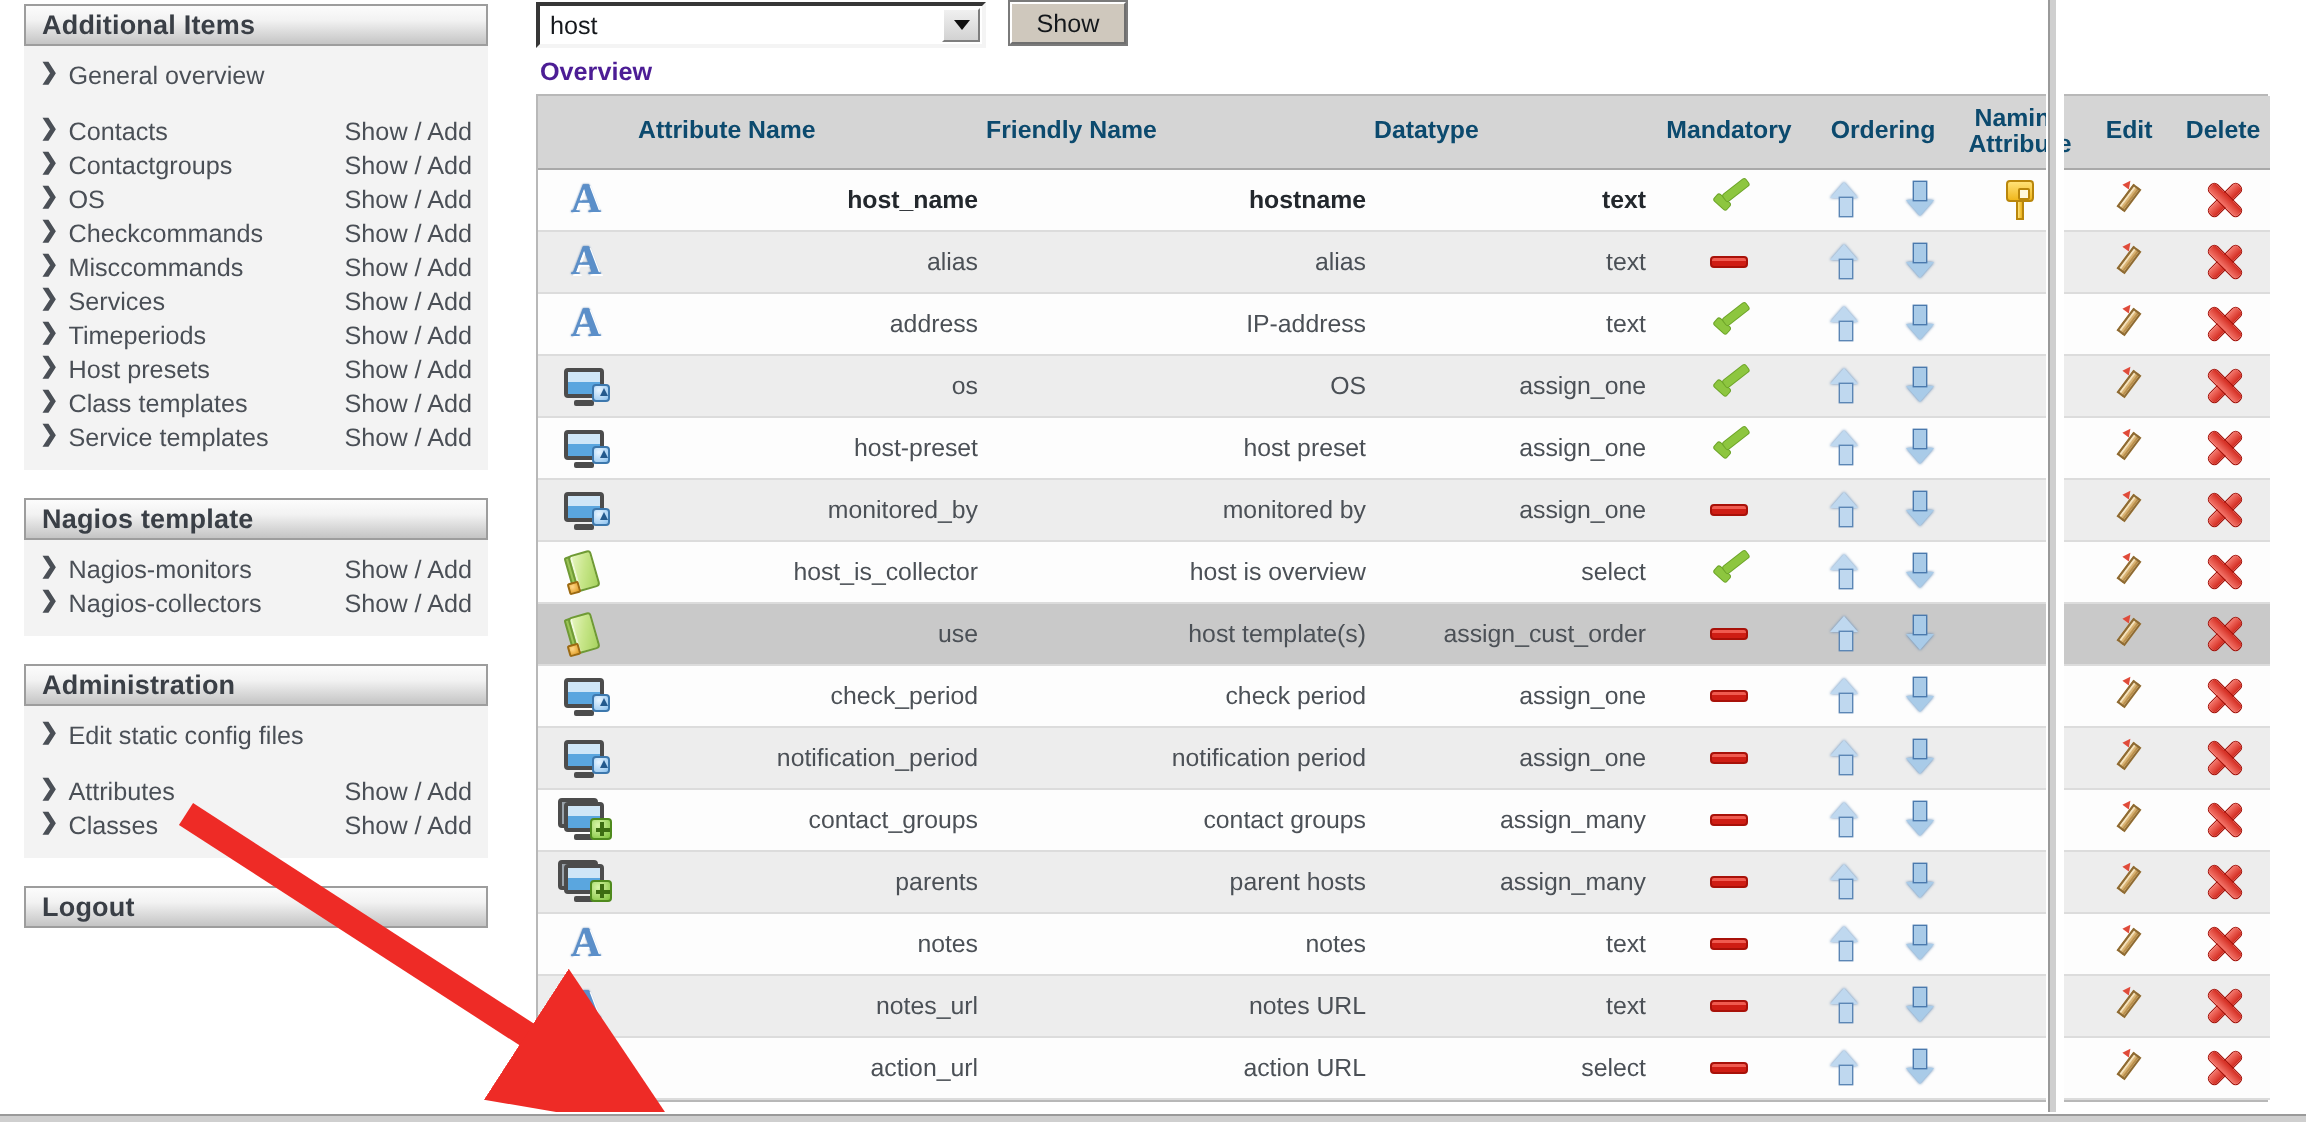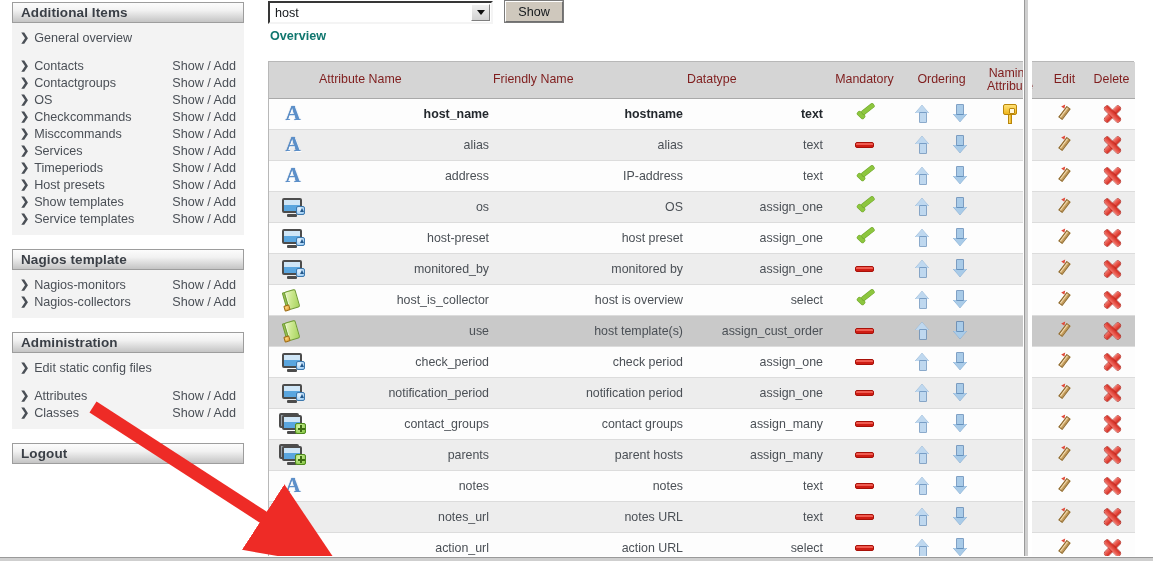--- a/index.html
+++ b/index.html
@@ -79,33 +79,33 @@
   }
   .show-btn {
     min-width: 58px; height: 21px; padding: 0 10px;
     background: #cfc8bd;
     border: 1px solid #ffffff;
     border-right-color: #6f6f6f; border-bottom-color: #6f6f6f;
     box-shadow: 0 0 0 1px #7a7a7a;
     font-size: 12.6px; color: #14181c; cursor: pointer;
     display:flex;align-items:center;justify-content:center;
   }
-  .overview-label { font-size: 12.6px; font-weight: bold; color: #0f766e; margin: 5px 0 18px 2px; }
+  .overview-label { font-size: 12.6px; font-weight: bold; color: #4c1d95; margin: 5px 0 4px 2px; }
 
   
   .tbl-wrap {
     width: 866px;
     border: 1px solid #b8b8b8;
     background: #fff;
   }
   table.attrs { width: 100%; border-collapse: collapse; table-layout: fixed; }
   table.attrs th {
     background: #d5d5d5;
-    color: #7f1d1d;
-    font-size: 12.4px; font-weight: normal;
+    color: #0c4a6e;
+    font-size: 12.4px; font-weight: bold;
     height: 36px; padding: 0 2px;
     border-bottom: 1px solid #a9a9a9;
     vertical-align: middle;
     line-height: 13px;
   }
   table.attrs td {
     height: 31px; font-size: 12.4px; color: #4b5056;
     border-bottom: 1px solid #dcdcdc;
     vertical-align: middle; padding: 0 2px;
   }
@@ -335,21 +335,21 @@
           <div class="nav-row">
             <span class="lbl">
               <span class="chev">❯</span>
               <span>Host presets</span>
             </span>
             <span class="showadd">Show / Add</span>
           </div>
           <div class="nav-row">
             <span class="lbl">
               <span class="chev">❯</span>
-              <span>Show templates</span>
+              <span>Class templates</span>
             </span>
             <span class="showadd">Show / Add</span>
           </div>
           <div class="nav-row">
             <span class="lbl">
               <span class="chev">❯</span>
               <span>Service templates</span>
             </span>
             <span class="showadd">Show / Add</span>
           </div>

